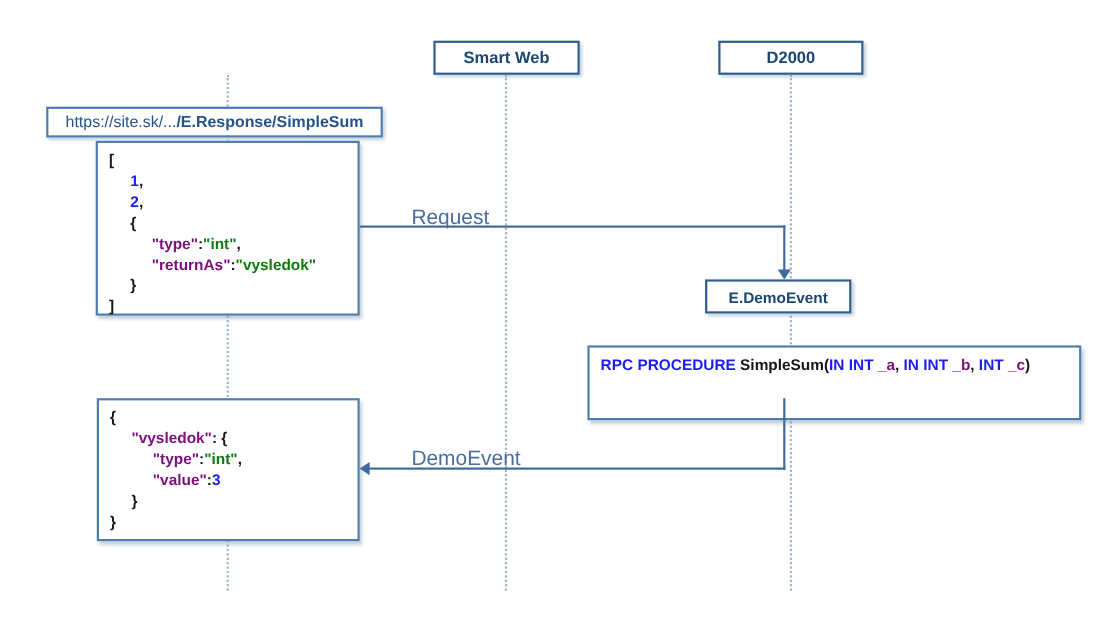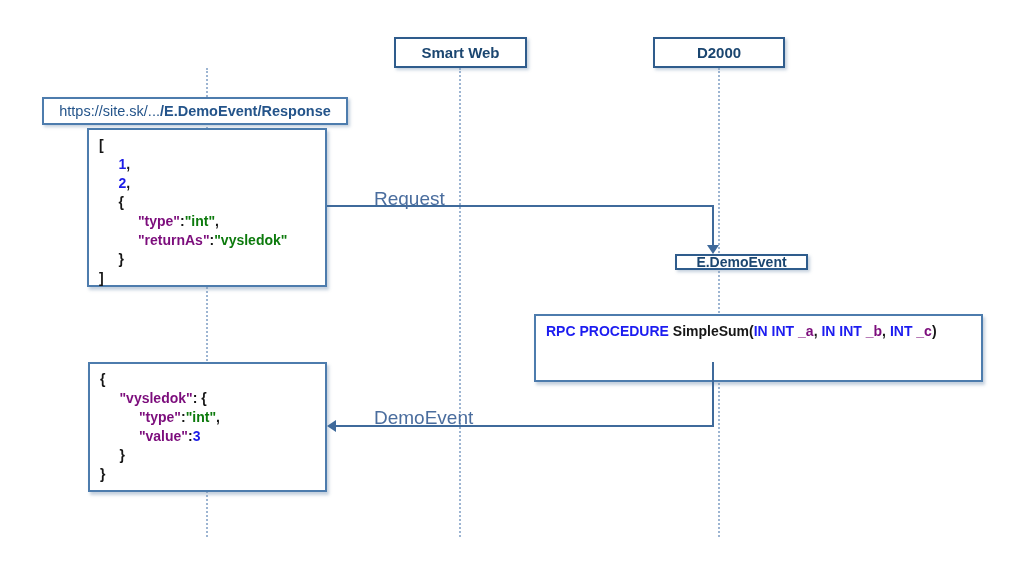--- a/index.html
+++ b/index.html
@@ -63,42 +63,42 @@
   <div class="lifeline" style="left:718px;top:68px;height:469px;"></div>
 
   <div class="pbox" style="left:394px;top:37px;width:133px;height:31px;align-items:center;">
     <span>Smart Web</span>
   </div>
   <div class="pbox" style="left:653px;top:37px;width:132px;height:31px;text-align:right;">
     <span>D2000</span>
   </div>
 
   <div class="urlbox" style="left:42px;top:97px;width:306px;height:28px;">
-    <span>https://site.sk/...</span><span class="bold">/E.DemoEvent/Response</span>
+    <span>https://site.sk/...</span><span class="bold">/E.Response/SimpleSum</span>
   </div>
 
   <div class="codebox" style="left:87px;top:128px;width:240px;height:159px;">
     <div class="inner">
         <div class="code-line"><span class="tok-b">[</span></div>
         <div class="code-line"><span class="tok-b">     </span><span class="tok-n">1</span><span class="tok-b">,</span></div>
         <div class="code-line"><span class="tok-b">     </span><span class="tok-n">2</span><span class="tok-b">,</span></div>
         <div class="code-line"><span class="tok-b">     </span><span class="tok-b">{</span></div>
         <div class="code-line"><span class="tok-b">          </span><span class="tok-p">"type"</span><span class="tok-b">:</span><span class="tok-g">"int"</span><span class="tok-b">,</span></div>
         <div class="code-line"><span class="tok-b">          </span><span class="tok-p">"returnAs"</span><span class="tok-b">:</span><span class="tok-g">"vysledok"</span></div>
         <div class="code-line"><span class="tok-b">     </span><span class="tok-b">}</span></div>
         <div class="code-line"><span class="tok-b">]</span></div>
       </div>
   </div>
 
   <div class="hline" style="left:327px;top:205px;width:387px;"></div>
   <div class="vline" style="left:712px;top:205px;height:41px;"></div>
   <div class="arrow-down" style="left:707px;top:245px;"></div>
   <div class="msg-label" style="left:374px;top:188px;">Request</div>
 
-  <div class="pbox eventbox" style="left:675px;top:254px;width:133px;height:16px;">
+  <div class="pbox eventbox" style="left:641px;top:254px;width:133px;height:31px;">
     <span>E.DemoEvent</span>
   </div>
 
   <div class="codebox" style="left:534px;top:284px;width:449px;height:68px;margin-top:30px;">
     <div class="inner">
         <div class="code-line"><span class="tok-kw">RPC PROCEDURE </span><span class="tok-b">SimpleSum(</span><span class="tok-kw">IN INT </span><span class="tok-p">_a</span><span class="tok-b">, </span><span class="tok-kw">IN INT </span><span class="tok-p">_b</span><span class="tok-b">, </span><span class="tok-kw">INT </span><span class="tok-p">_c</span><span class="tok-b">)</span></div>
       </div>
   </div>
 
   <div class="vline" style="left:712px;top:362px;height:65px;"></div>

